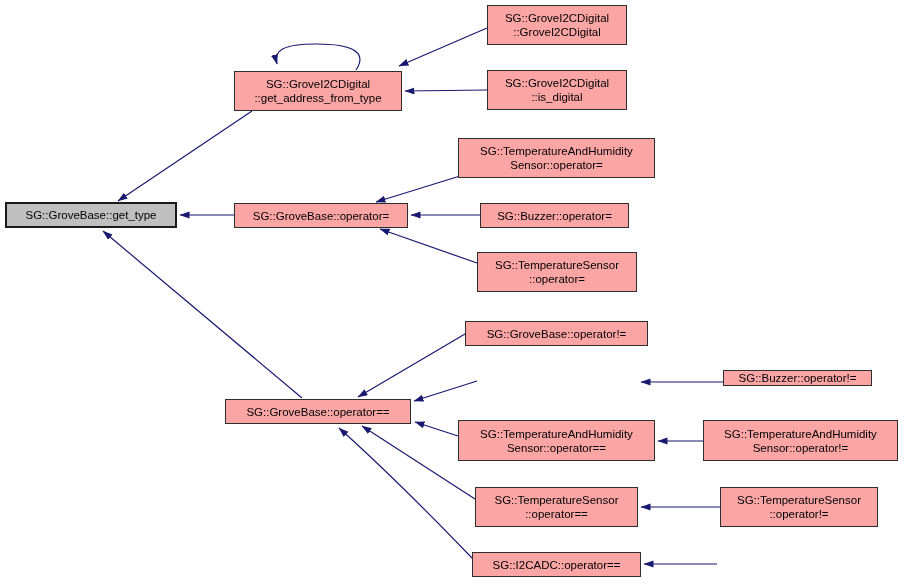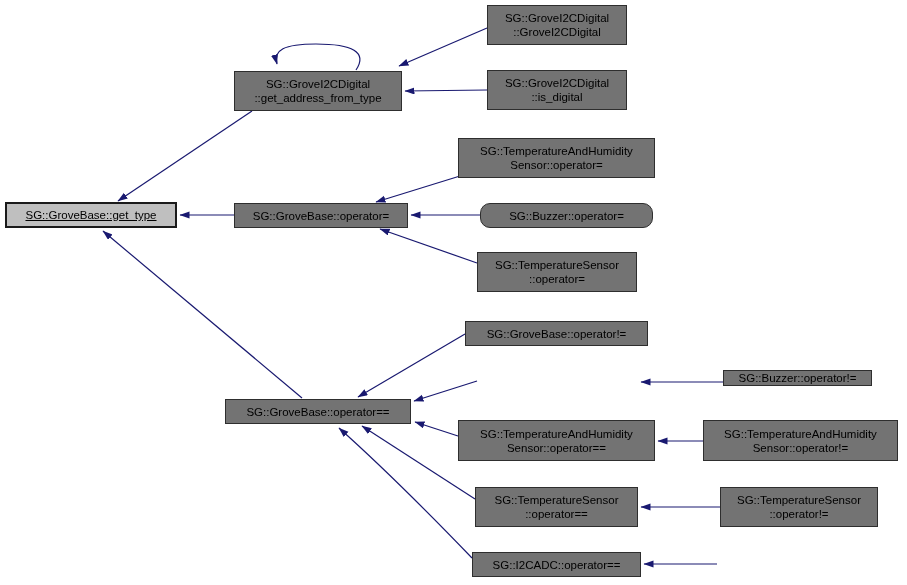--- a/index.html
+++ b/index.html
@@ -16,40 +16,40 @@
     left: 0; top: 0;
     width: 907px; height: 585px;
   }
   .node {
     position: absolute;
     box-sizing: border-box;
     display: flex;
     align-items: center;
     justify-content: center;
     text-align: center;
-    background: #737373;
+    background: #fca5a5;
     border: 1.5px solid #2e2e2e;
     color: #000000;
     font-size: 11.5px;
     line-height: 14px;
     white-space: pre-line;
     cursor: pointer;
   }
   .node.highlight {
     background: #bfbfbf;
     border: 2px solid #1a1a1a;
   }
   
-  .pos-get_type              { left: 5px;   top: 202px; width: 172px; height: 26px; text-decoration: underline; }
+  .pos-get_type              { left: 5px;   top: 202px; width: 172px; height: 26px; }
   .pos-get_address_from_type { left: 234px; top: 71px;  width: 168px; height: 40px; }
   .pos-grove_i2c_ctor        { left: 487px; top: 5px;   width: 140px; height: 40px; }
   .pos-is_digital            { left: 487px; top: 70px;  width: 140px; height: 40px; }
   .pos-grovebase_assign      { left: 234px; top: 203px; width: 174px; height: 25px; }
   .pos-tah_assign            { left: 458px; top: 138px; width: 197px; height: 40px; }
-  .pos-buzzer_assign         { left: 480px; top: 203px; width: 173px; height: 25px; border-radius: 10px; }
+  .pos-buzzer_assign         { left: 480px; top: 203px; width: 149px; height: 25px; }
   .pos-ts_assign             { left: 477px; top: 252px; width: 160px; height: 40px; }
   .pos-grovebase_eq          { left: 225px; top: 399px; width: 186px; height: 25px; }
   .pos-grovebase_neq         { left: 465px; top: 321px; width: 183px; height: 25px; }
   .pos-buzzer_eq             { left: 477px; top: 370px; width: 161px; height: 25px; }
   .pos-buzzer_neq            { left: 723px; top: 370px; width: 149px; height: 16px; }
   .pos-tah_eq                { left: 458px; top: 420px; width: 197px; height: 41px; }
   .pos-tah_neq               { left: 703px; top: 420px; width: 195px; height: 41px; }
   .pos-ts_eq                 { left: 475px; top: 487px; width: 163px; height: 40px; }
   .pos-ts_neq                { left: 720px; top: 487px; width: 158px; height: 40px; }
   .pos-i2cadc_eq             { left: 472px; top: 552px; width: 169px; height: 25px; }

